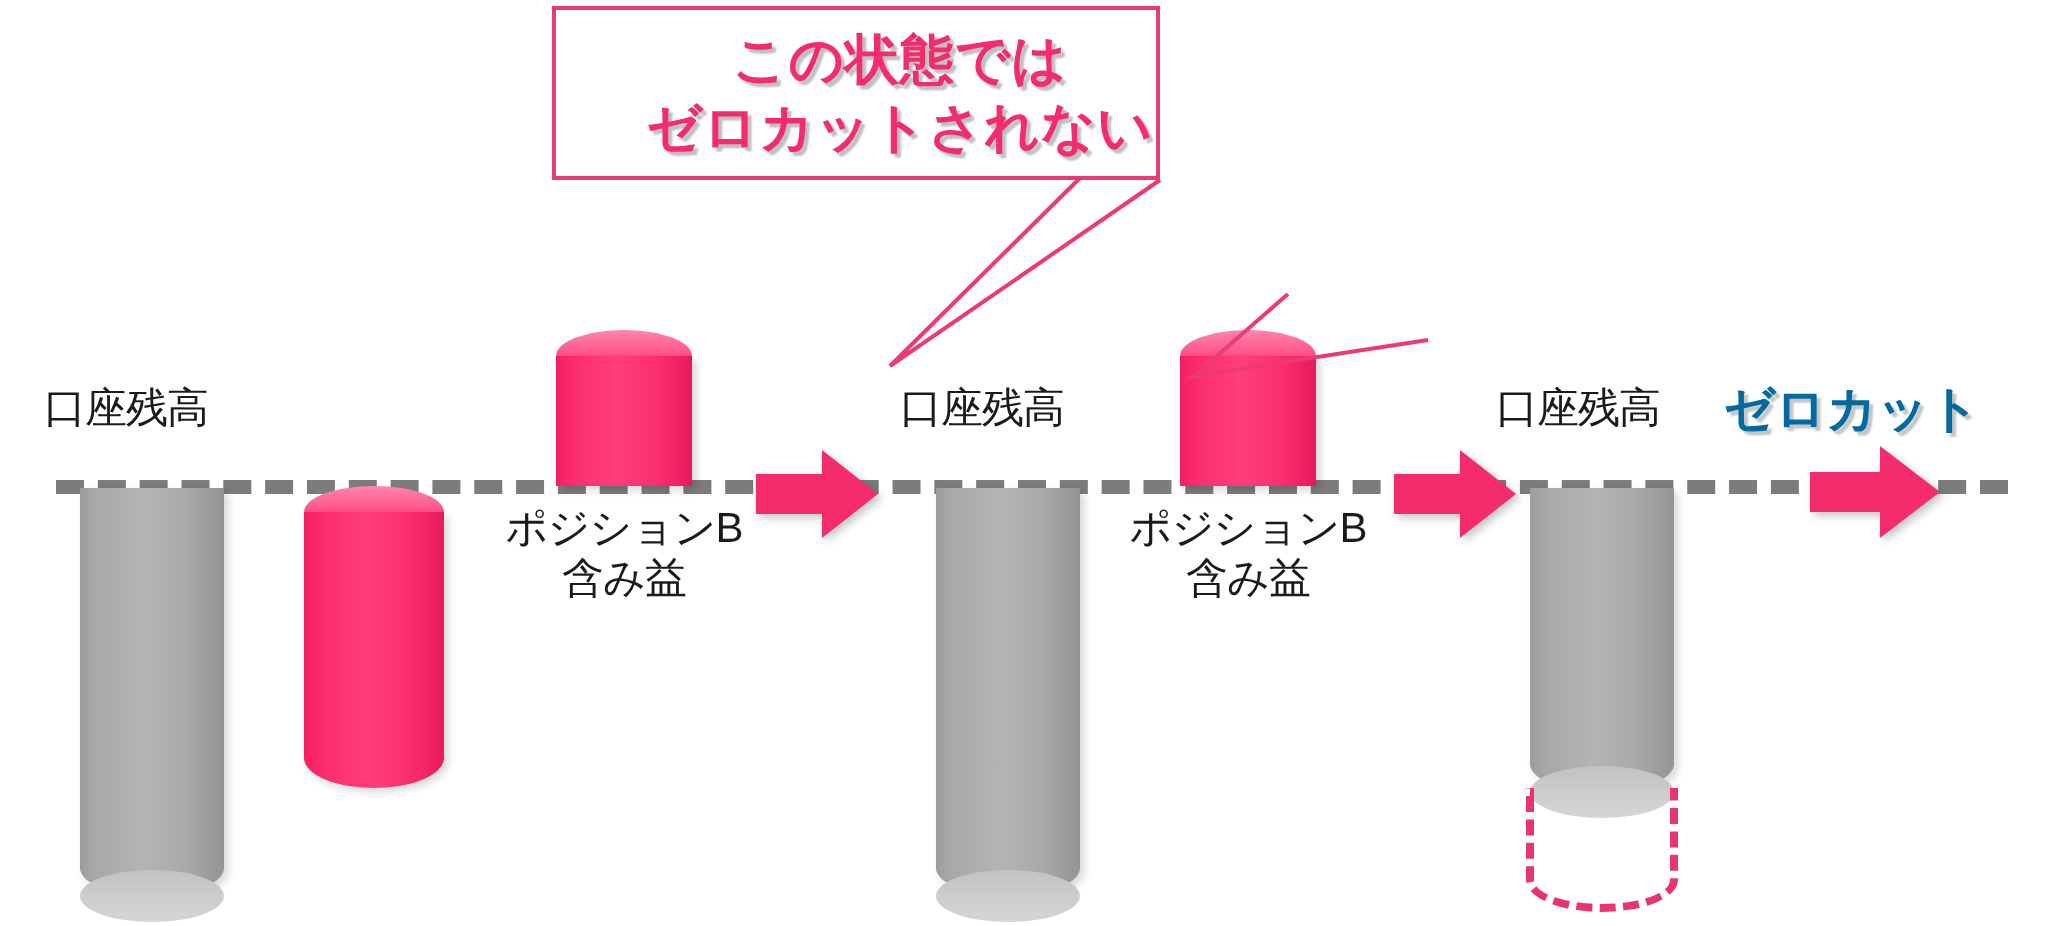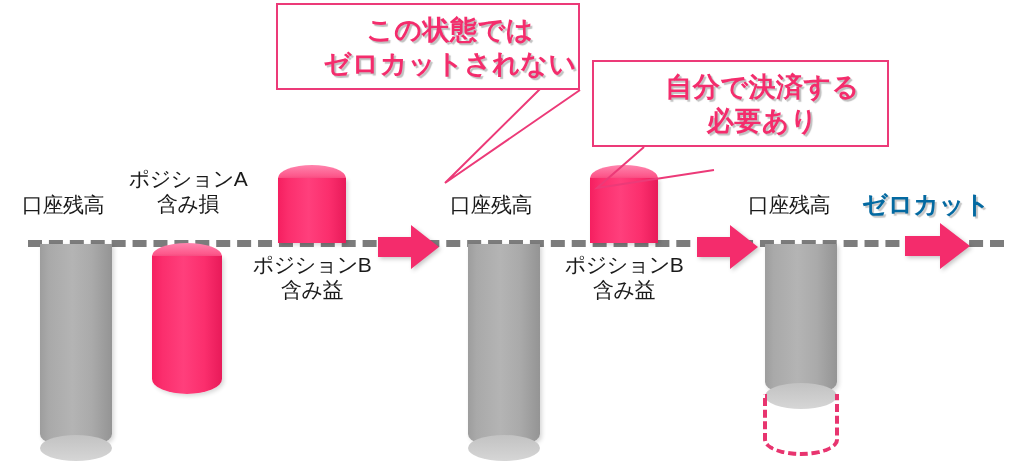--- a/index.html
+++ b/index.html
@@ -156,22 +156,20 @@
     <div class="body"></div>
   </div>
 
   <div class="cyl cyl-pink" style="left:278px; top:178px; width:68px; height:65px;">
     <div class="cap cap-top"></div>
     <div class="body"></div>
   </div>
 
   <div class="label" style="left:22px; top:192px;">口座残高</div>
 
-  <div class="label center" style="left:125px; top:166px; width:126px;">ポジションA
-含み損</div>
 
   <div class="label center" style="left:245px; top:252px; width:134px;">ポジションB
 含み益</div>
 
   <svg class="arrow" style="left:378px; top:224px;" width="62" height="46" viewBox="0 0 62 46">
     <polygon points="0,13 33,13 33,1 61,23 33,45 33,33 0,33" fill="#f42c6c"></polygon>
   </svg>
 
 
   <div class="cyl cyl-gray" style="left:468px; top:244px; width:72px; height:204px;">
@@ -211,21 +209,17 @@
   </svg>
 
   <div class="callout" style="left:276px; top:3px; width:304px; height:87px;">
     <div class="text">この状態では
 ゼロカットされない</div>
   </div>
   <svg class="callout-tail" style="left:440px; top:88px;" width="140" height="98" viewBox="0 0 140 98">
     <polyline points="100,1 5,95 140,2" fill="none" stroke="#ec3a78" stroke-width="2"></polyline>
   </svg>
 
-  <div class="callout" style="left:592px; top:60px; width:297px; height:87px;">
-    <div class="text">自分で決済する
-必要あり</div>
-  </div>
   <svg class="callout-tail" style="left:592px; top:146px;" width="200" height="50" viewBox="0 0 200 50">
     <polyline points="52,1 5,42 122,24" fill="none" stroke="#ec3a78" stroke-width="2"></polyline>
   </svg>
 
 </div>
 
 </body></html>

